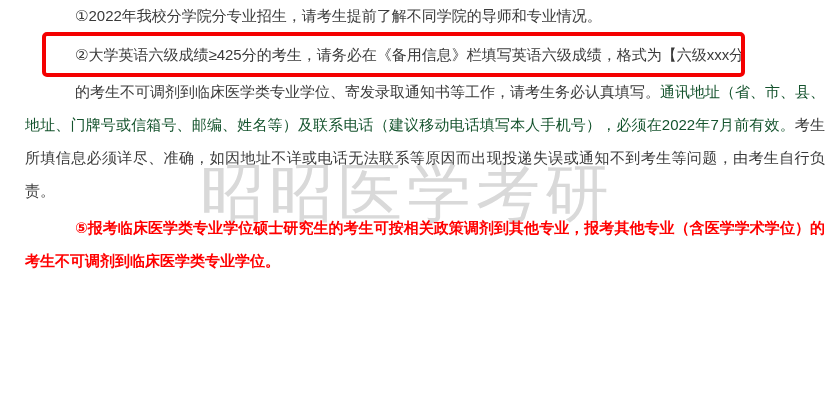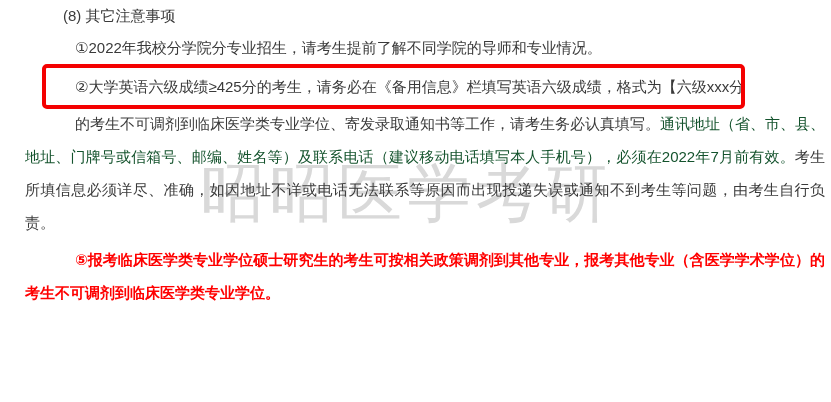--- a/index.html
+++ b/index.html
@@ -71,21 +71,20 @@
 </style>
 </head>
 <body>
 
 <div class="page">
 
   <div class="watermark" style="color: rgb(217, 217, 217);">昭昭医学考研</div>
 
   <div class="content">
 
-    <p class="section-heading">(8) 其它注意事项</p>
 
     <p class="note note-1">①2022年我校分学院分专业招生，请考生提前了解不同学院的导师和专业情况。</p>
 
     <div class="hl-box" style="border-color: rgb(244, 0, 0);">
       <p>②大学英语六级成绩≥425分的考生，请务必在《备用信息》栏填写英语六级成绩，格式为【六级xxx分】。</p>
     </div>
 
 
     <p class="note note-4"><span>的考生不可调剂到临床医学类专业学位、寄发录取通知书等工作，请考生务必认真填写。</span><span style="color: #14532d;">通讯地址（省、市、县、地址、门牌号或信箱号、邮编、姓名等）及联系电话（建议移动电话填写本人手机号），必须在2022年7月前有效。</span><span>考生所填信息必须详尽、准确，如因地址不详或电话无法联系等原因而出现投递失误或通知不到考生等问题，由考生自行负责。</span></p>
 

